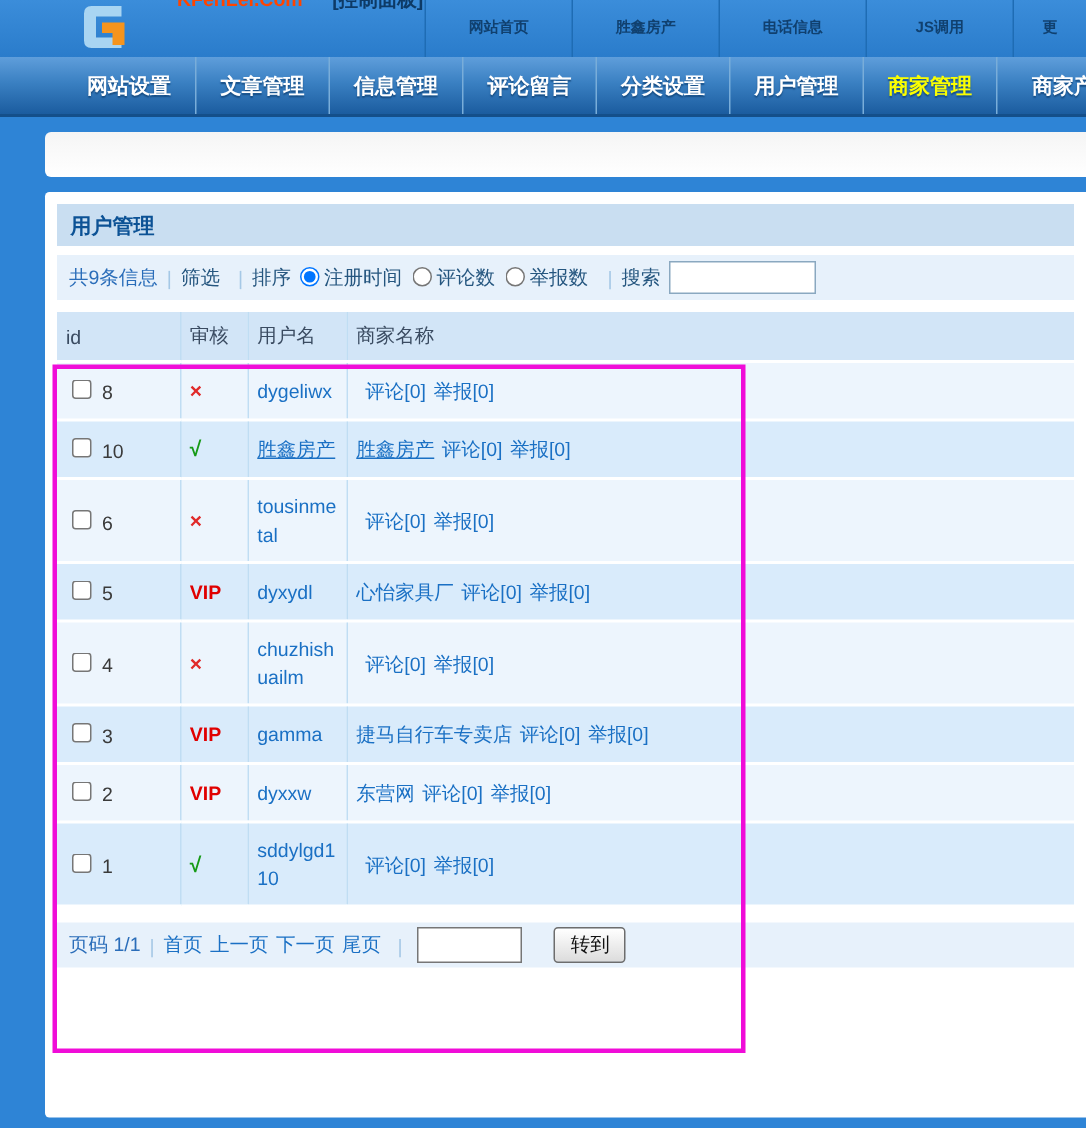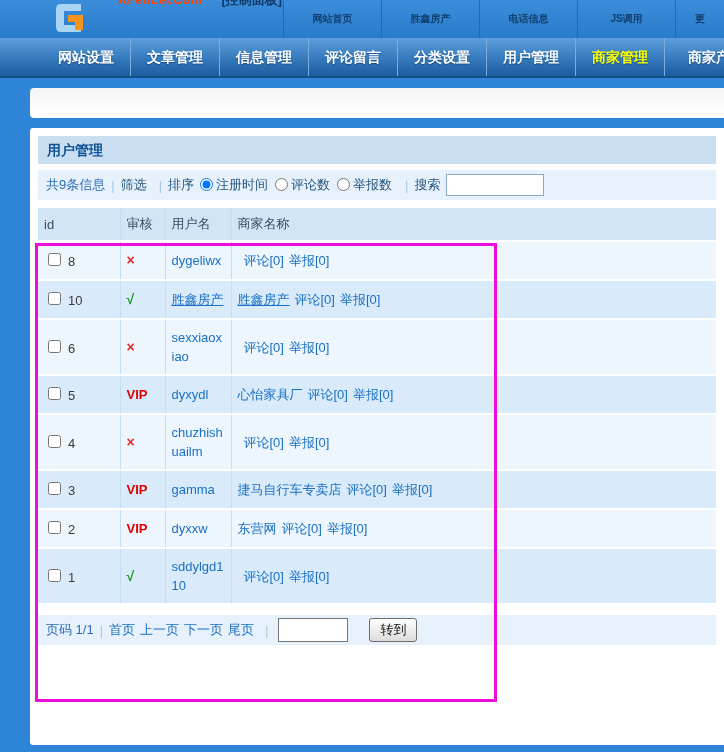--- a/index.html
+++ b/index.html
@@ -177,21 +177,21 @@
       <a href="#" class="link u">胜鑫房产</a>
     </td>
     <td class="merchant-cell"><a href="#" class="link u">胜鑫房产</a><a href="#" class="link">评论[0]</a><a href="#" class="link">举报[0]</a></td>
   </tr>
           <tr class="even">
     <td>
       <input type="checkbox" style=""><span class="idnum">6</span>
     </td>
     <td><span class="status-no">×</span></td>
     <td class="user-cell">
-      <a href="#" class="link">sexxiaoxiao</a>
+      <a href="#" class="link">tousinmetal</a>
     </td>
     <td class="merchant-cell noname"><a href="#" class="link">评论[0]</a><a href="#" class="link">举报[0]</a></td>
   </tr>
           <tr class="odd">
     <td>
       <input type="checkbox" style=""><span class="idnum">5</span>
     </td>
     <td><span class="status-vip">VIP</span></td>
     <td class="user-cell">
       <a href="#" class="link">dyxydl</a>

